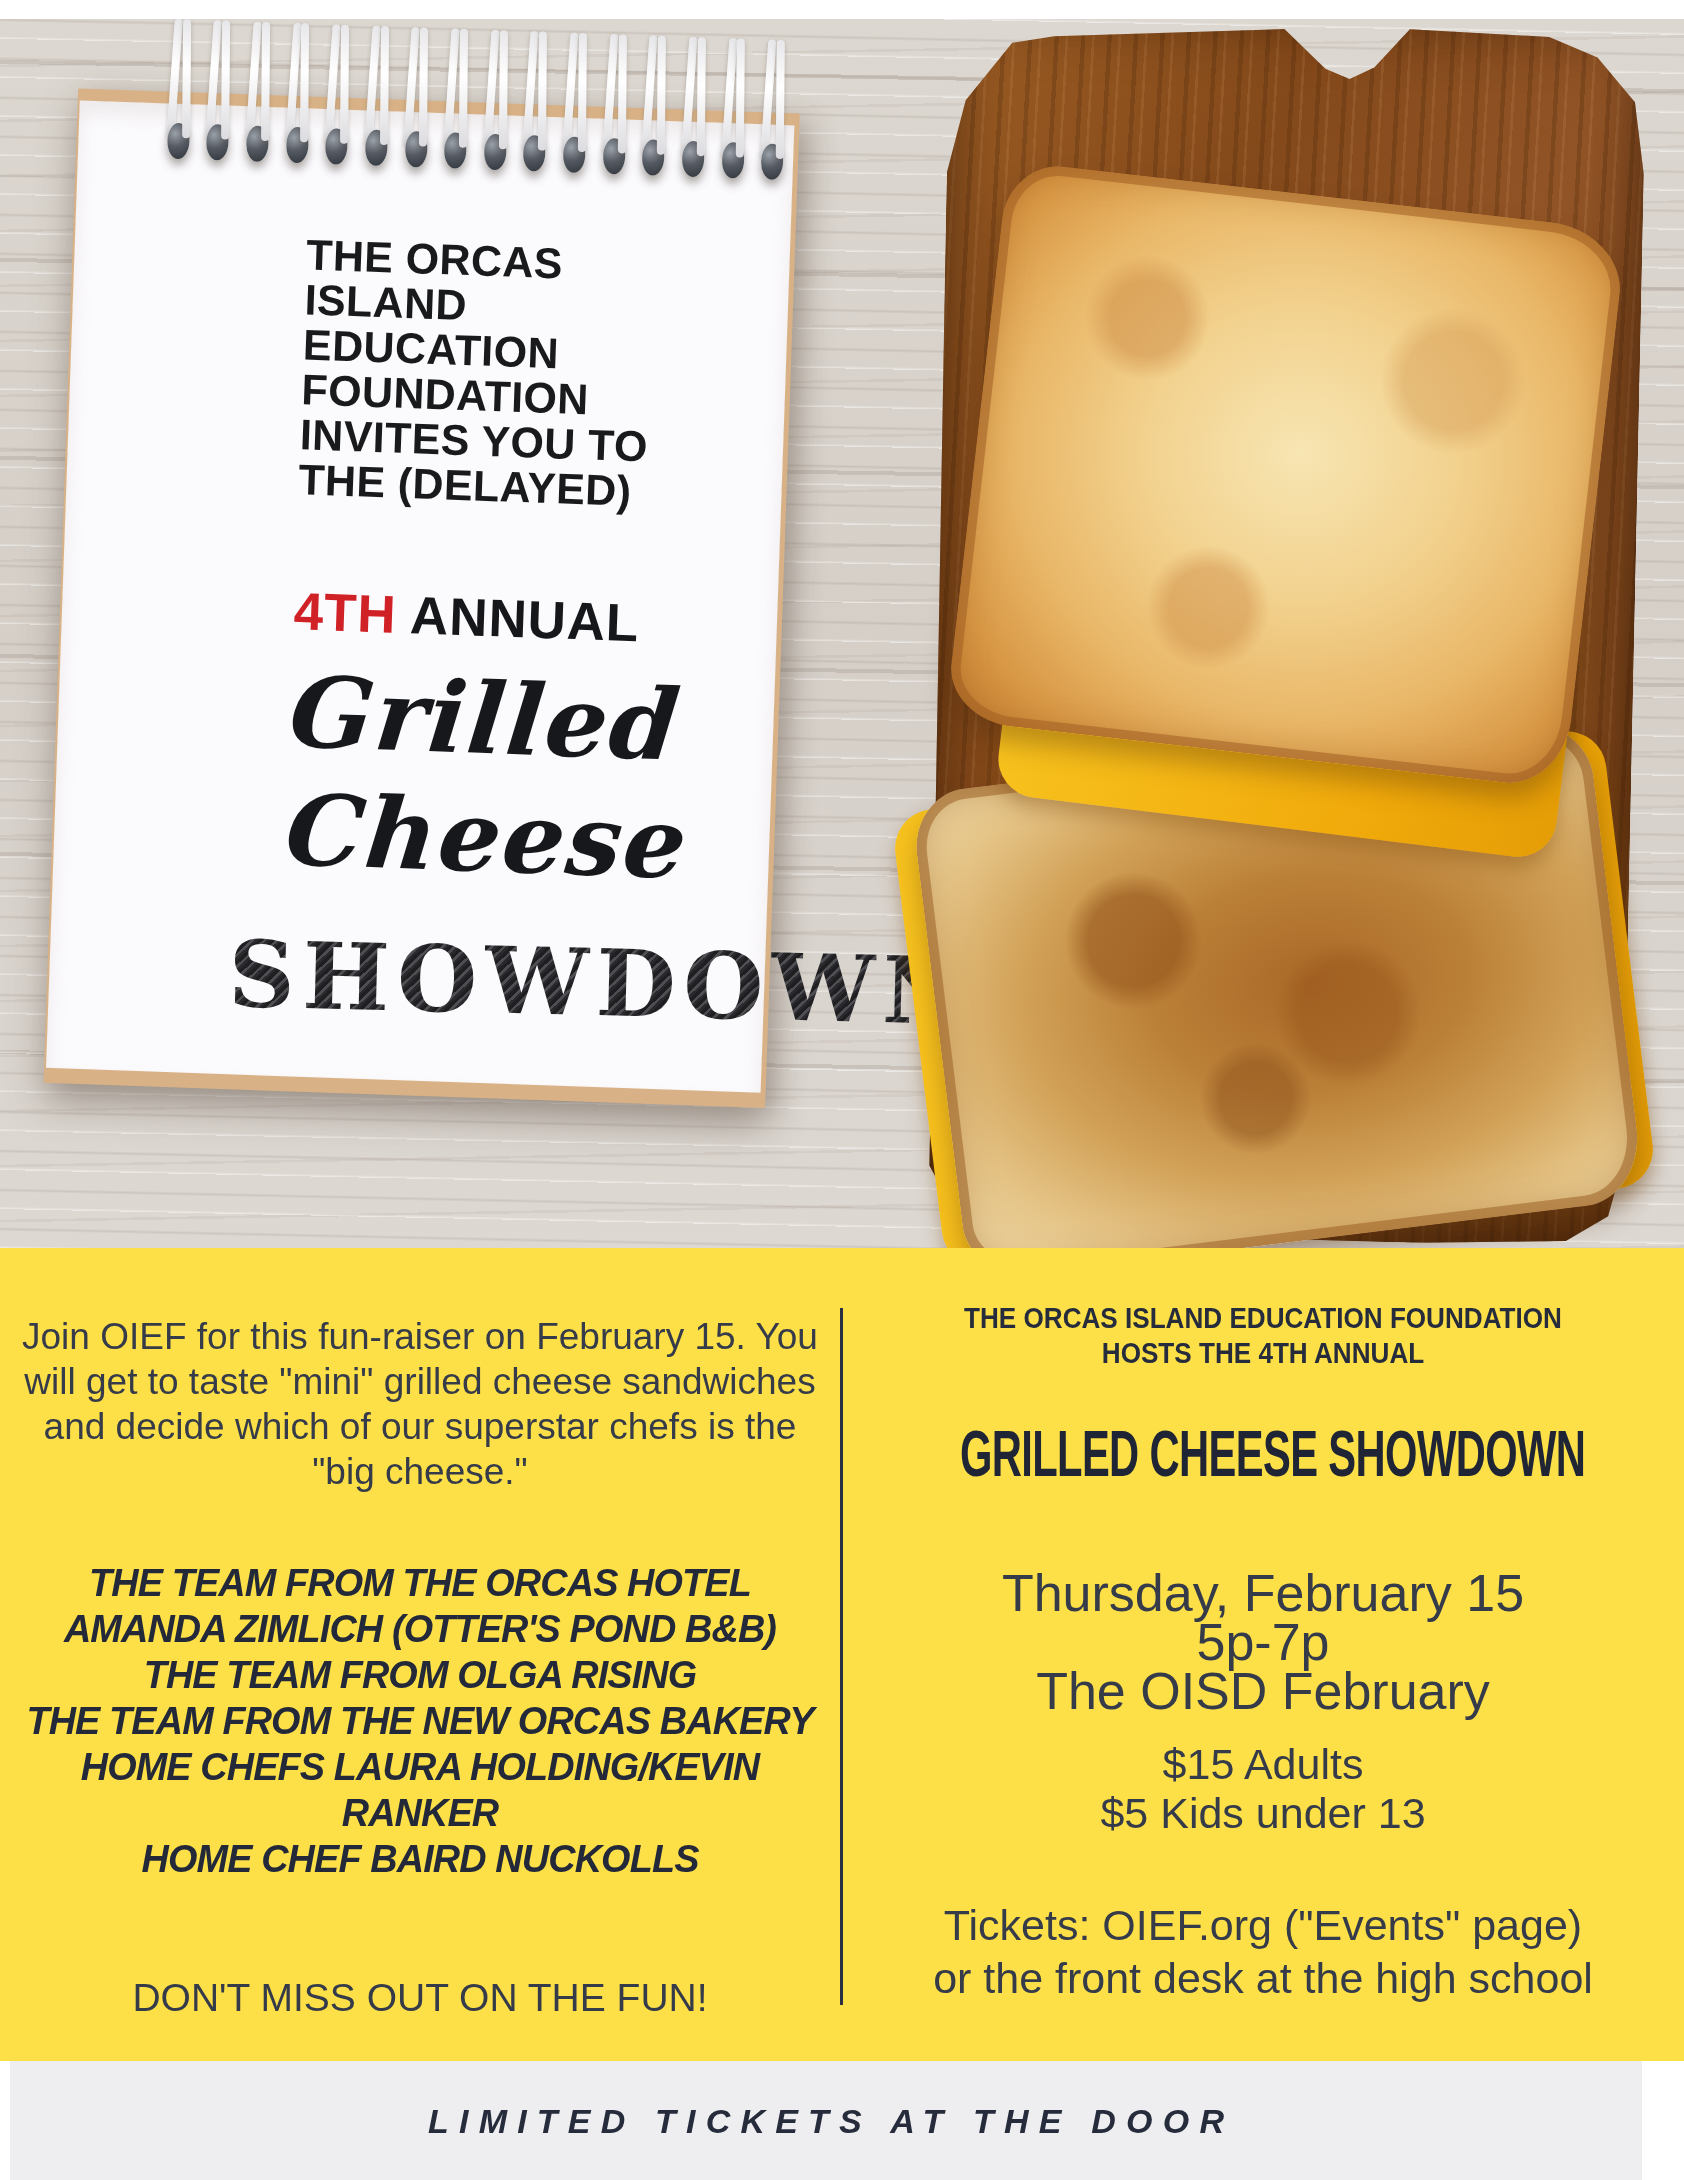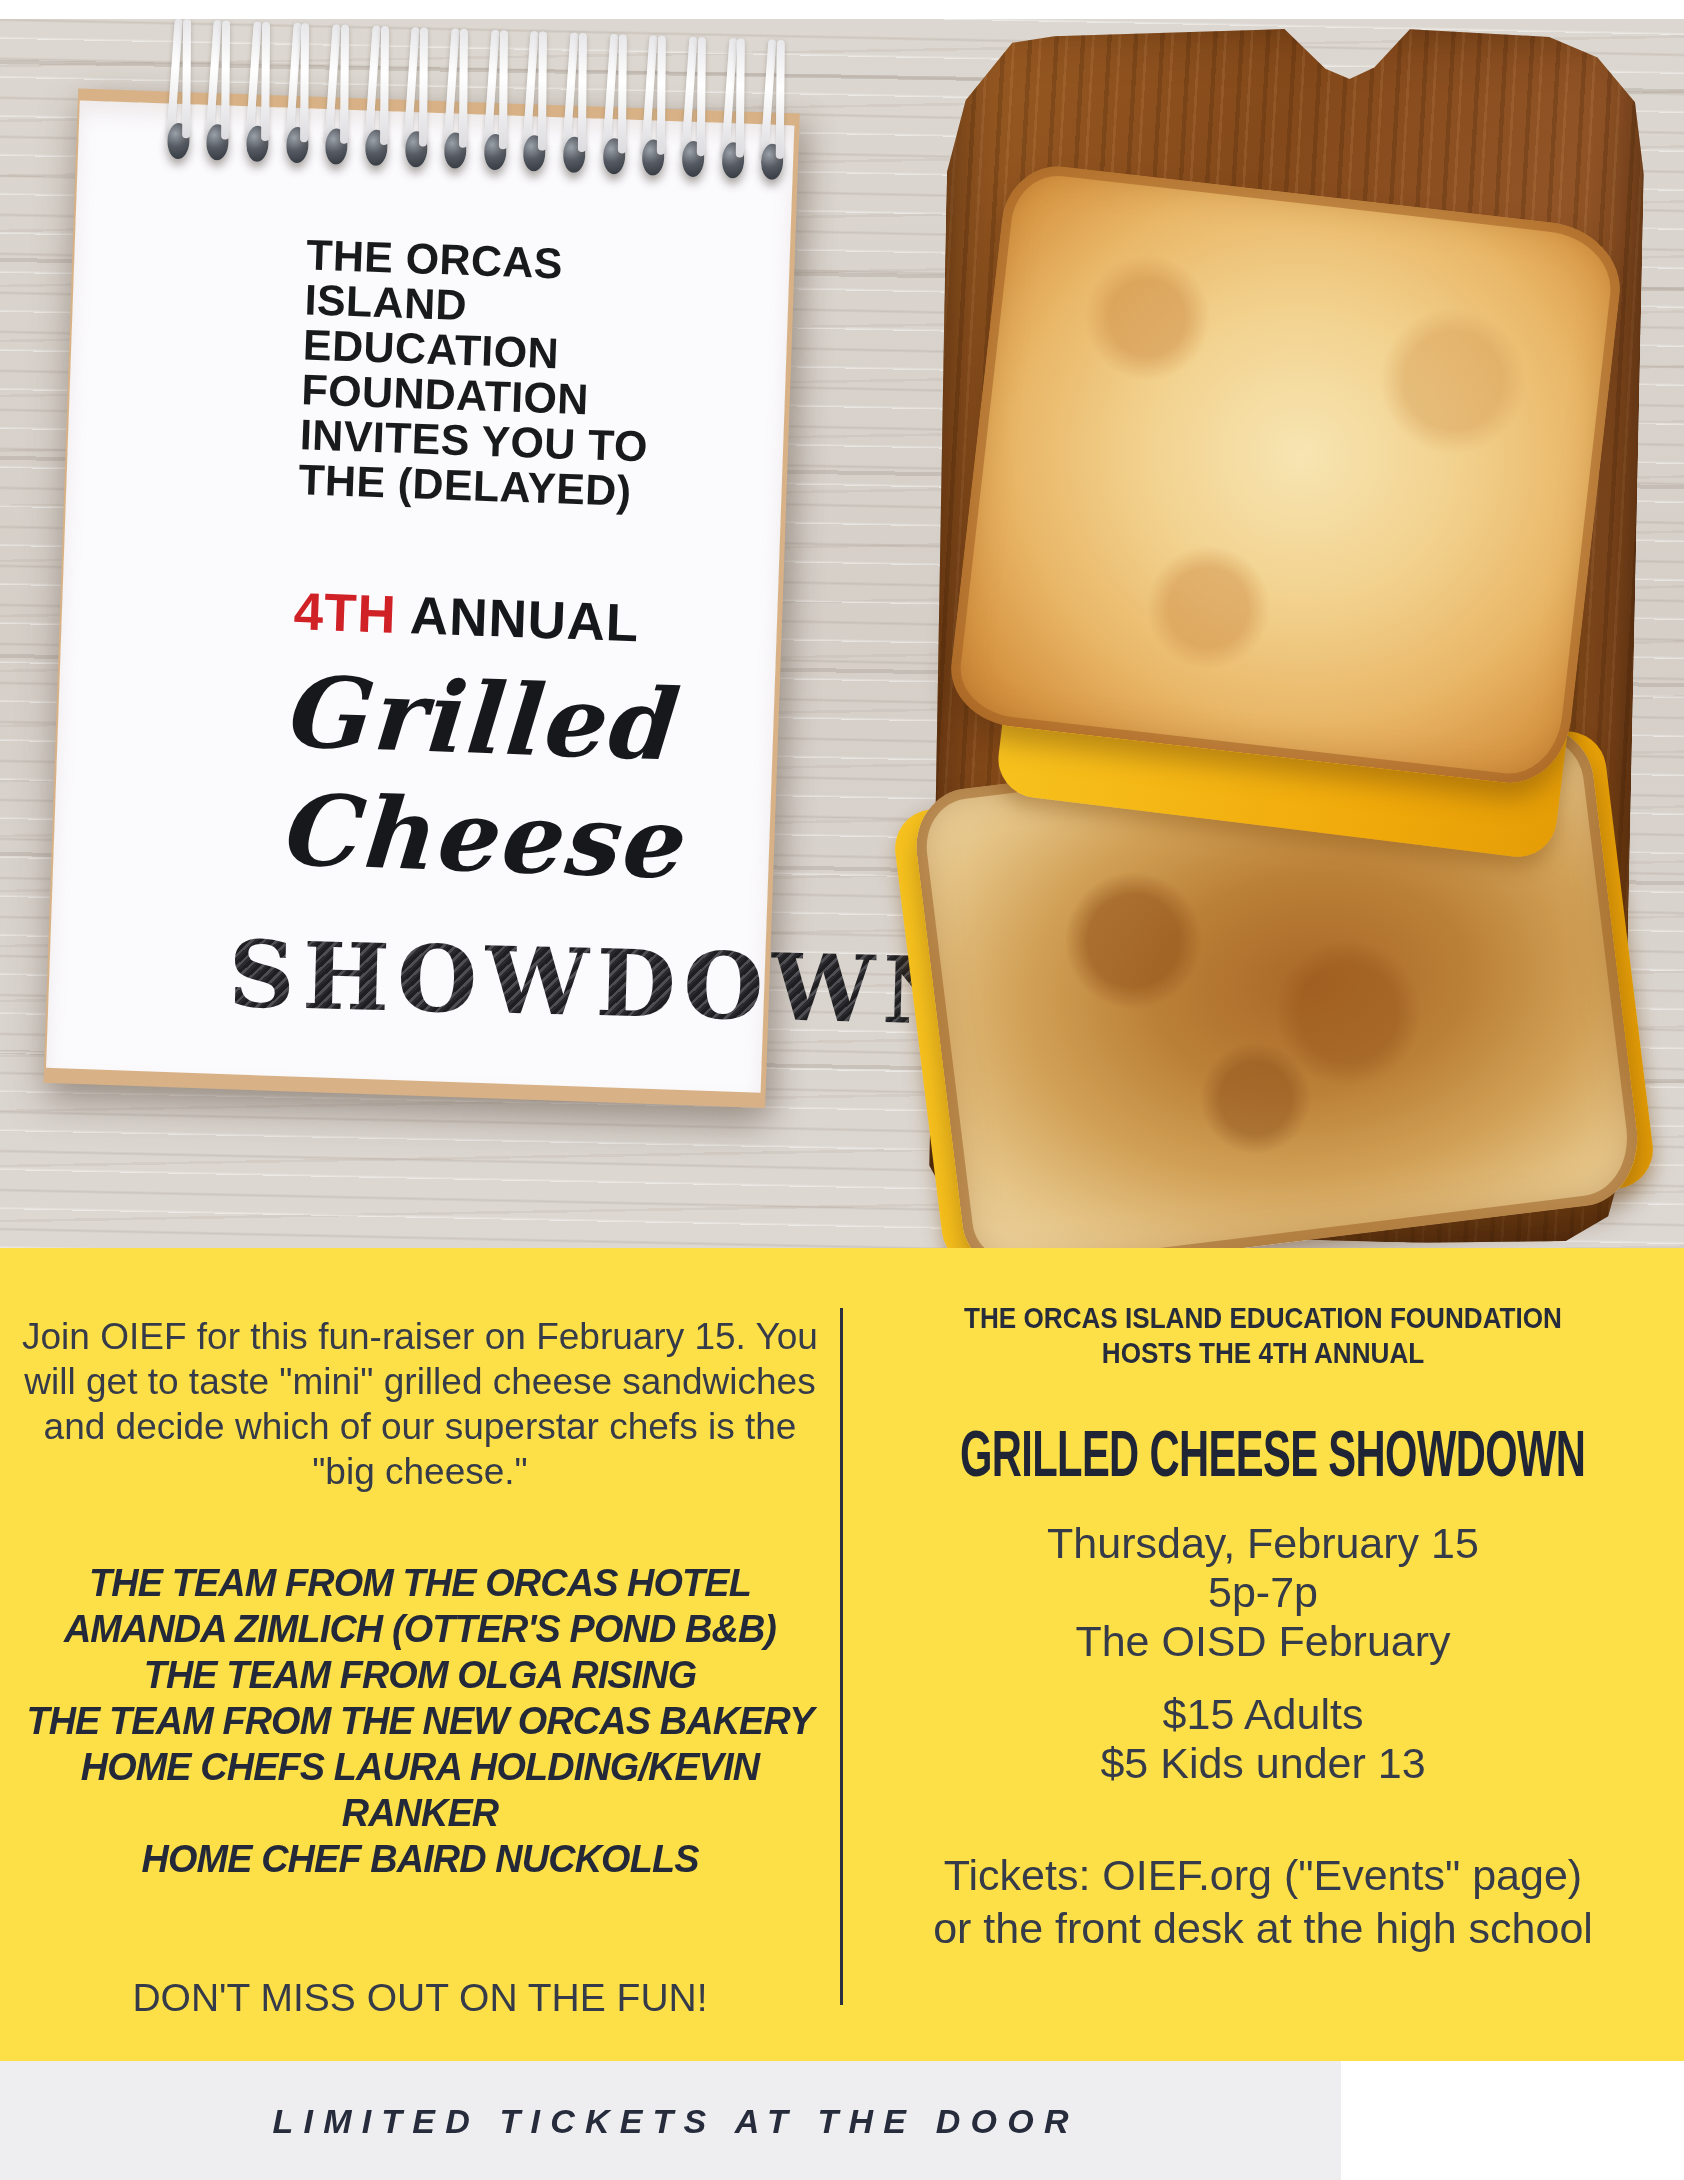--- a/index.html
+++ b/index.html
@@ -94,26 +94,26 @@
   .team-line{font-size:39px;line-height:46px;font-weight:bold;font-style:italic;
     color:#232939;letter-spacing:-0.9px;}
   .closing{margin-top:94px;font-size:39px;color:#363b49;}
 
   .col-right{position:absolute;left:842px;top:0;width:842px;text-align:center;}
   .host{margin-top:53px;}
   .host-line{font-size:29px;line-height:35px;font-weight:bold;color:#262c3c;
     transform:scaleX(0.9);transform-origin:50% 50%;}
   .event-title{margin-top:49px;font-size:58px;font-weight:bold;color:#1f2535;letter-spacing:-0.9px;
     transform:scale(0.72,1.12);transform-origin:50% 50%;white-space:nowrap;}
-  .when{margin-top:32px;font-size:43px;line-height:49px;color:#363b49;}
+  .when{margin-top:82px;font-size:52px;line-height:49px;color:#363b49;}
   .prices{margin-top:24px;font-size:43px;line-height:49px;color:#363b49;}
   .tickets{margin-top:61px;font-size:43px;line-height:53px;color:#363b49;}
 
   
-  .footer{position:absolute;left:0;top:2061px;width:1341px;height:120px;background:#eeeef0;
+  .footer{position:absolute;left:10px;top:2061px;width:1632px;height:120px;background:#eeeef0;
     display:flex;align-items:center;justify-content:center;}
   .footer-text{font-size:34px;font-weight:bold;font-style:italic;letter-spacing:0.3em;
     color:#262c3c;padding-left:0.3em;}
 </style>
 </head>
 <body>
 
 <div id="root">
 
   <div class="photo">

